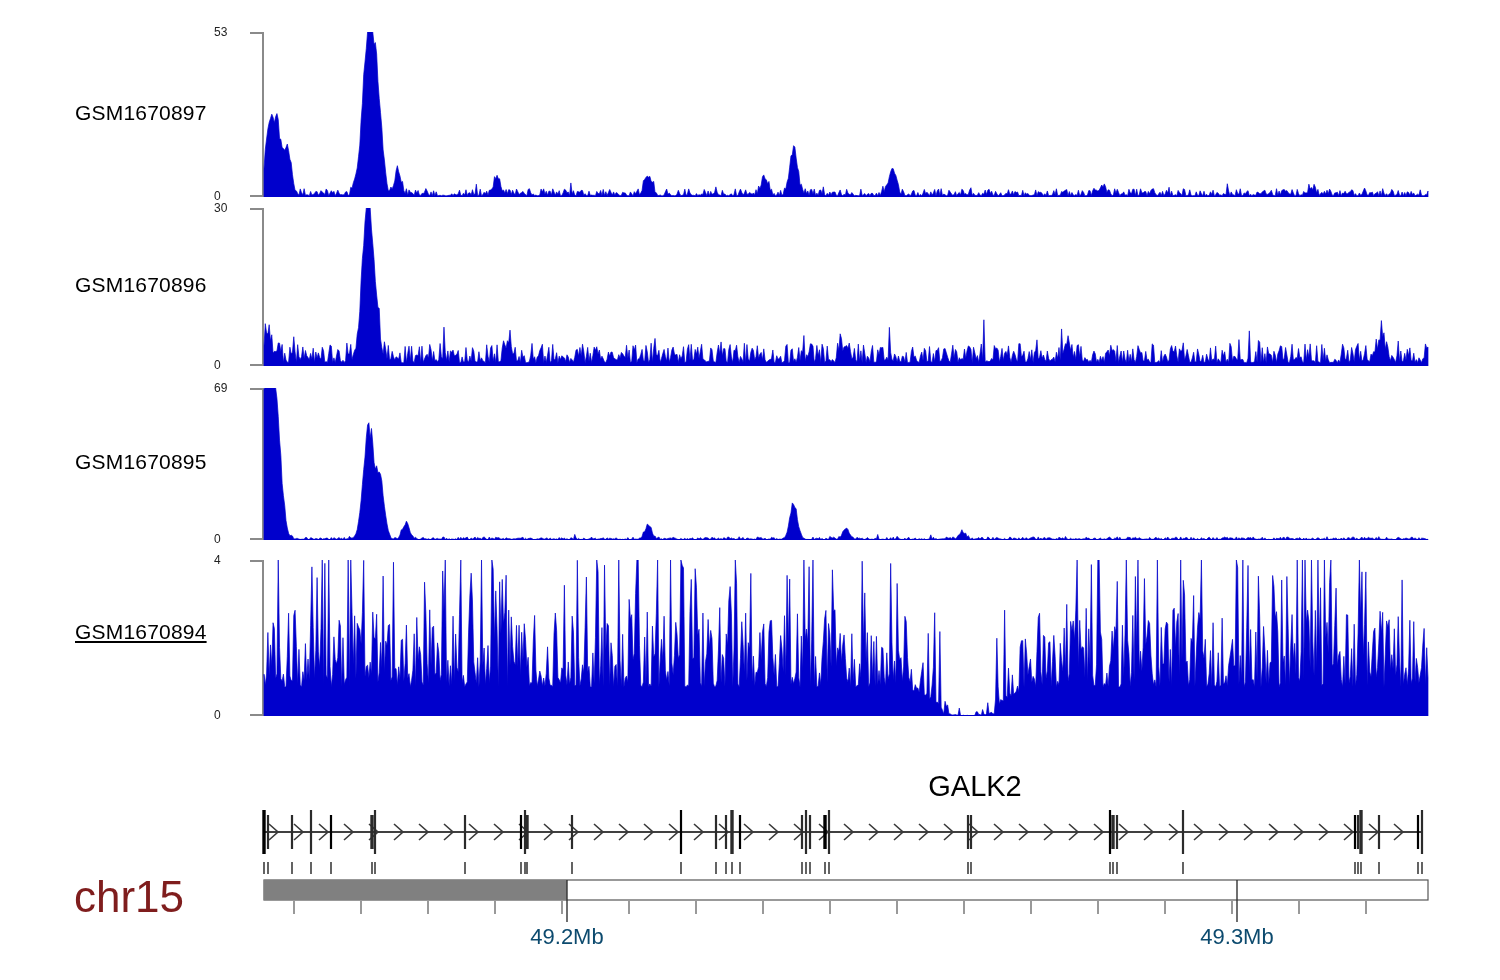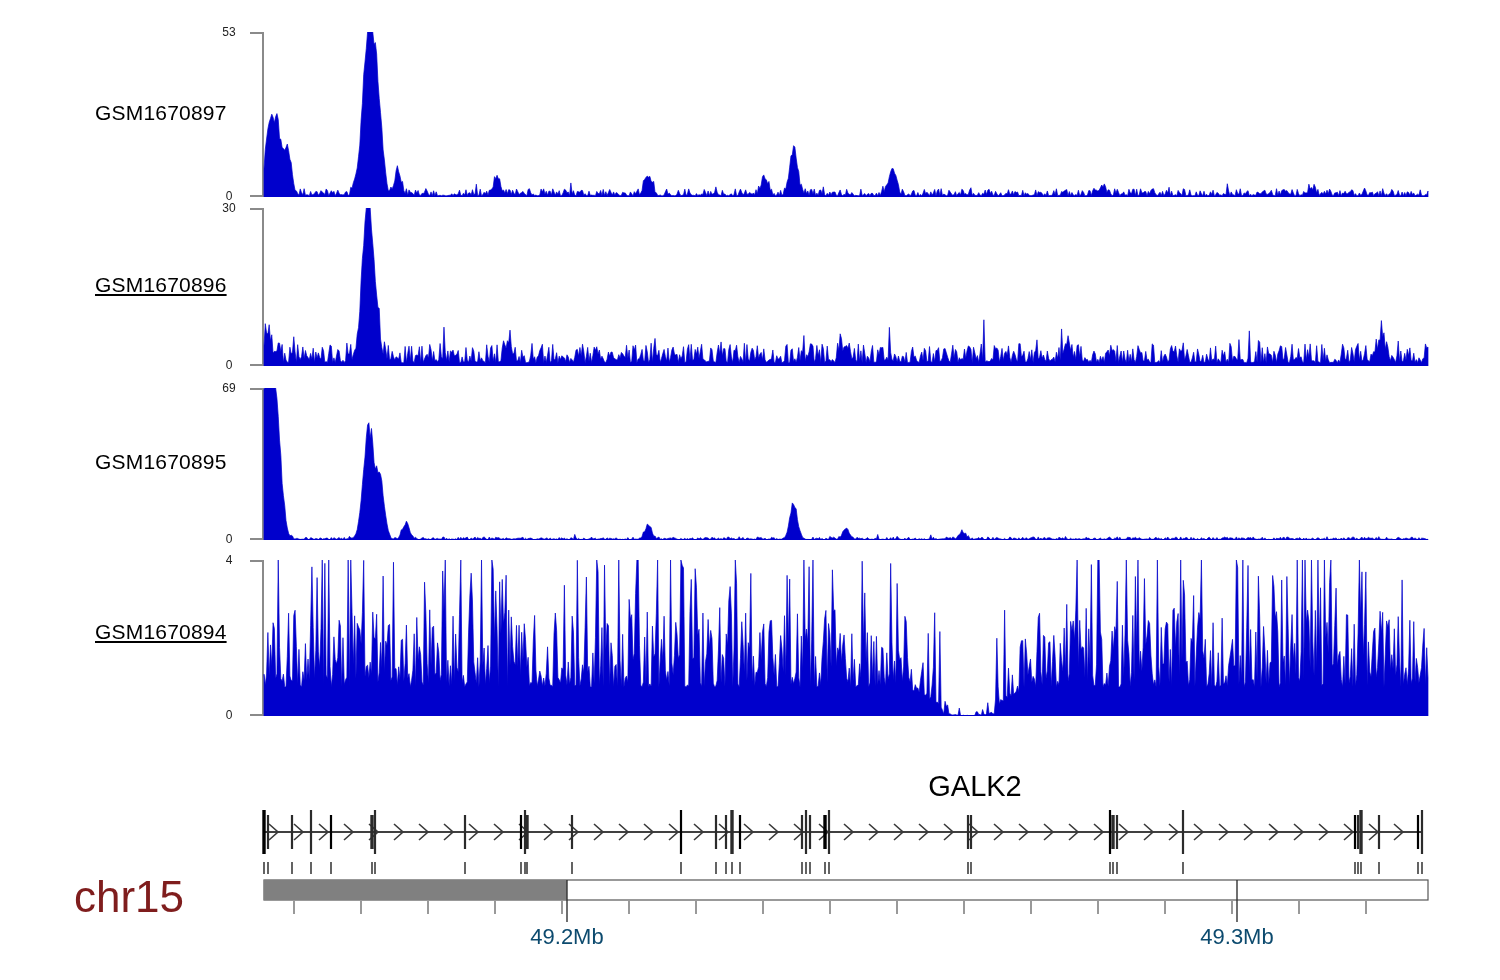--- a/index.html
+++ b/index.html
@@ -9,24 +9,23 @@
     color:#000;
   }
   .browser{position:absolute;left:0;top:0;width:1500px;height:980px;}
 
   
   .track{position:absolute;left:0;width:1500px;}
   .track-label{
     position:absolute;left:75px;
     font-size:21px;color:#000;white-space:nowrap;
     letter-spacing:.2px;
-    margin-left:20px;
   }
   .axis-max,.axis-min{
-    position:absolute;font-size:12px;color:#222;text-align:center;
+    position:absolute;font-size:12px;color:#222;text-align:left;
     width:30px;
   }
   .spine{
     position:absolute;background:#8a8a8a;width:2px;
   }
   .tick{
     position:absolute;background:#8a8a8a;height:2px;width:12px;
   }
 
   
@@ -58,21 +57,21 @@
         <div class="axis-min" style="left: 214px; top: 157px;">0</div>
         <div class="spine" style="left: 262px; top: 0px; height: 165px;"></div>
         <div class="tick" style="left: 250px; top: 0px;"></div>
         <div class="tick" style="left: 250px; top: 163px;"></div>
         <svg width="1500" height="165" style="position: absolute; left: 0px; top: 0px;">
           <path d="M 264 165 L 264.00 136.64 L 265.29 117.46 L 266.59 106.99 L 267.88 96.91 L 269.18 90.41 L 270.47 86.47 L 271.77 82.18 L 273.06 85.22 L 274.36 90.74 L 275.65 84.65 L 276.95 81.62 L 278.24 87.57 L 279.54 106.40 L 280.83 107.33 L 282.13 115.44 L 283.42 116.60 L 284.72 118.29 L 286.01 115.59 L 287.31 112.04 L 288.60 118.63 L 289.90 127.34 L 291.19 130.57 L 292.48 142.75 L 293.78 151.64 L 295.07 158.30 L 296.37 158.90 L 297.66 161.38 L 298.96 163.32 L 300.25 156.91 L 301.55 160.82 L 302.84 162.75 L 304.14 156.70 L 305.43 163.25 L 306.73 162.75 L 308.02 162.93 L 309.32 163.69 L 310.61 159.46 L 311.91 163.03 L 313.20 162.41 L 314.50 161.39 L 315.79 159.51 L 317.09 159.70 L 318.38 163.27 L 319.68 161.46 L 320.97 158.64 L 322.26 160.08 L 323.56 161.05 L 324.85 162.46 L 326.15 156.97 L 327.44 158.63 L 328.74 163.73 L 330.03 161.10 L 331.33 158.75 L 332.62 160.97 L 333.92 159.36 L 335.21 163.75 L 336.51 161.35 L 337.80 158.14 L 339.10 161.24 L 340.39 162.66 L 341.69 162.59 L 342.98 162.94 L 344.28 162.49 L 345.57 159.97 L 346.87 159.61 L 348.16 163.37 L 349.45 162.98 L 350.75 155.24 L 352.04 156.31 L 353.34 150.73 L 354.63 146.96 L 355.93 141.91 L 357.22 135.88 L 358.52 124.78 L 359.81 113.03 L 361.11 88.02 L 362.40 71.35 L 363.70 42.75 L 364.99 30.00 L 366.29 16.51 L 367.58 0.00 L 368.88 0.00 L 370.17 0.00 L 371.47 0.00 L 372.76 0.00 L 374.06 12.46 L 375.35 10.59 L 376.65 22.00 L 377.94 49.36 L 379.23 66.48 L 380.53 80.63 L 381.82 95.55 L 383.12 117.87 L 384.41 128.09 L 385.71 140.89 L 387.00 151.71 L 388.30 158.73 L 389.59 158.59 L 390.89 155.04 L 392.18 157.03 L 393.48 153.47 L 394.77 148.99 L 396.07 138.94 L 397.36 133.69 L 398.66 139.73 L 399.95 143.95 L 401.25 150.19 L 402.54 149.41 L 403.84 158.68 L 405.13 161.39 L 406.42 156.73 L 407.72 163.37 L 409.01 157.89 L 410.31 160.30 L 411.60 160.60 L 412.90 161.57 L 414.19 163.36 L 415.49 158.12 L 416.78 161.22 L 418.08 158.51 L 419.37 162.98 L 420.67 163.41 L 421.96 161.44 L 423.26 161.39 L 424.55 160.13 L 425.85 156.59 L 427.14 159.04 L 428.44 162.17 L 429.73 163.58 L 431.03 159.88 L 432.32 163.66 L 433.62 158.77 L 434.91 163.76 L 436.20 159.81 L 437.50 163.76 L 438.79 163.47 L 440.09 163.29 L 441.38 163.73 L 442.68 163.22 L 443.97 163.21 L 445.27 163.69 L 446.56 163.76 L 447.86 163.58 L 449.15 163.24 L 450.45 163.33 L 451.74 161.79 L 453.04 163.54 L 454.33 161.82 L 455.63 162.59 L 456.92 162.90 L 458.22 161.66 L 459.51 158.21 L 460.81 163.21 L 462.10 163.75 L 463.39 161.29 L 464.69 163.10 L 465.98 157.76 L 467.28 163.44 L 468.57 161.01 L 469.87 160.77 L 471.16 163.02 L 472.46 157.69 L 473.75 162.38 L 475.05 162.07 L 476.34 152.17 L 477.64 163.49 L 478.93 163.18 L 480.23 157.15 L 481.52 163.71 L 482.82 162.66 L 484.11 160.25 L 485.41 161.81 L 486.70 159.17 L 488.00 163.15 L 489.29 158.29 L 490.59 157.98 L 491.88 157.09 L 493.17 155.04 L 494.47 144.63 L 495.76 146.70 L 497.06 143.29 L 498.35 146.84 L 499.65 146.83 L 500.94 154.61 L 502.24 158.66 L 503.53 158.04 L 504.83 160.93 L 506.12 157.53 L 507.42 161.69 L 508.71 157.63 L 510.01 158.10 L 511.30 162.38 L 512.60 158.24 L 513.89 161.16 L 515.19 162.58 L 516.48 157.05 L 517.78 159.73 L 519.07 162.59 L 520.36 161.35 L 521.66 160.60 L 522.95 159.38 L 524.25 161.42 L 525.54 162.54 L 526.84 163.74 L 528.13 157.49 L 529.43 156.69 L 530.72 160.84 L 532.02 162.94 L 533.31 161.93 L 534.61 163.53 L 535.90 163.09 L 537.20 163.69 L 538.49 163.55 L 539.79 162.97 L 541.08 156.99 L 542.38 160.00 L 543.67 156.87 L 544.97 162.21 L 546.26 159.27 L 547.56 163.16 L 548.85 159.20 L 550.14 159.17 L 551.44 162.95 L 552.73 156.84 L 554.03 160.00 L 555.32 163.24 L 556.62 159.90 L 557.91 162.19 L 559.21 158.66 L 560.50 163.76 L 561.80 163.43 L 563.09 160.89 L 564.39 157.23 L 565.68 158.12 L 566.98 160.70 L 568.27 160.01 L 569.57 163.70 L 570.86 150.93 L 572.16 162.02 L 573.45 158.70 L 574.75 163.12 L 576.04 163.76 L 577.33 159.44 L 578.63 159.84 L 579.92 160.26 L 581.22 158.35 L 582.51 158.55 L 583.81 163.18 L 585.10 161.69 L 586.40 163.44 L 587.69 163.58 L 588.99 159.19 L 590.28 163.37 L 591.58 163.05 L 592.87 163.33 L 594.17 163.21 L 595.46 163.76 L 596.76 159.45 L 598.05 161.49 L 599.35 161.79 L 600.64 158.46 L 601.94 163.38 L 603.23 157.40 L 604.53 163.44 L 605.82 159.68 L 607.11 163.38 L 608.41 160.52 L 609.70 157.51 L 611.00 160.38 L 612.29 162.97 L 613.59 159.92 L 614.88 163.15 L 616.18 160.61 L 617.47 161.35 L 618.77 162.63 L 620.06 163.70 L 621.36 163.37 L 622.65 160.31 L 623.95 160.88 L 625.24 160.90 L 626.54 163.11 L 627.83 163.75 L 629.13 163.67 L 630.42 159.94 L 631.72 161.98 L 633.01 163.74 L 634.30 159.63 L 635.60 161.72 L 636.89 159.36 L 638.19 156.90 L 639.48 162.67 L 640.78 161.09 L 642.07 158.44 L 643.37 148.73 L 644.66 147.43 L 645.96 145.40 L 647.25 144.09 L 648.55 145.19 L 649.84 144.36 L 651.14 149.36 L 652.43 150.18 L 653.73 149.42 L 655.02 160.32 L 656.32 160.84 L 657.61 163.27 L 658.91 163.52 L 660.20 162.93 L 661.49 163.73 L 662.79 163.75 L 664.08 162.96 L 665.38 159.83 L 666.67 157.01 L 667.97 162.29 L 669.26 161.08 L 670.56 162.65 L 671.85 163.69 L 673.15 163.43 L 674.44 163.67 L 675.74 163.59 L 677.03 162.13 L 678.33 158.31 L 679.62 161.50 L 680.92 163.76 L 682.21 163.20 L 683.51 162.79 L 684.80 157.14 L 686.10 163.37 L 687.39 162.18 L 688.69 156.90 L 689.98 160.97 L 691.27 162.82 L 692.57 163.35 L 693.86 163.25 L 695.16 163.75 L 696.45 161.62 L 697.75 163.54 L 699.04 162.63 L 700.34 163.26 L 701.63 161.94 L 702.93 162.40 L 704.22 157.46 L 705.52 160.38 L 706.81 163.63 L 708.11 158.99 L 709.40 163.73 L 710.70 159.41 L 711.99 162.33 L 713.29 161.68 L 714.58 160.53 L 715.88 154.88 L 717.17 160.36 L 718.46 162.68 L 719.76 163.03 L 721.05 163.75 L 722.35 158.33 L 723.64 162.23 L 724.94 161.96 L 726.23 163.76 L 727.53 163.30 L 728.82 163.76 L 730.12 162.59 L 731.41 161.86 L 732.71 163.76 L 734.00 162.44 L 735.30 156.88 L 736.59 163.48 L 737.89 163.58 L 739.18 160.01 L 740.48 157.12 L 741.77 160.47 L 743.07 162.83 L 744.36 161.27 L 745.66 157.82 L 746.95 162.16 L 748.24 162.21 L 749.54 160.42 L 750.83 161.38 L 752.13 162.25 L 753.42 160.98 L 754.72 162.63 L 756.01 157.68 L 757.31 161.73 L 758.60 154.01 L 759.90 156.56 L 761.19 152.99 L 762.49 144.71 L 763.78 142.91 L 765.08 146.89 L 766.37 147.84 L 767.67 151.81 L 768.96 149.45 L 770.26 158.32 L 771.55 157.19 L 772.85 162.84 L 774.14 161.40 L 775.43 163.63 L 776.73 163.06 L 778.02 160.15 L 779.32 163.49 L 780.61 158.38 L 781.91 163.32 L 783.20 162.34 L 784.50 156.08 L 785.79 157.01 L 787.09 150.04 L 788.38 146.20 L 789.68 135.12 L 790.97 123.77 L 792.27 123.05 L 793.56 113.68 L 794.86 115.04 L 796.15 126.09 L 797.45 135.54 L 798.74 139.39 L 800.04 153.21 L 801.33 152.15 L 802.63 157.34 L 803.92 161.24 L 805.21 156.70 L 806.51 161.55 L 807.80 158.96 L 809.10 163.37 L 810.39 157.74 L 811.69 157.40 L 812.98 162.07 L 814.28 157.11 L 815.57 163.49 L 816.87 161.13 L 818.16 163.30 L 819.46 158.36 L 820.75 157.99 L 822.05 161.82 L 823.34 154.85 L 824.64 162.65 L 825.93 163.75 L 827.23 161.32 L 828.52 163.25 L 829.82 160.06 L 831.11 162.63 L 832.40 160.22 L 833.70 160.07 L 834.99 160.01 L 836.29 163.26 L 837.58 163.75 L 838.88 160.56 L 840.17 157.96 L 841.47 162.58 L 842.76 163.71 L 844.06 162.20 L 845.35 163.33 L 846.65 157.30 L 847.94 161.21 L 849.24 162.33 L 850.53 162.66 L 851.83 160.55 L 853.12 162.17 L 854.42 163.74 L 855.71 163.33 L 857.01 163.62 L 858.30 163.64 L 859.60 163.60 L 860.89 157.11 L 862.18 163.42 L 863.48 162.76 L 864.77 161.56 L 866.07 163.74 L 867.36 162.30 L 868.66 161.44 L 869.95 163.63 L 871.25 161.36 L 872.54 161.36 L 873.84 163.62 L 875.13 163.55 L 876.43 161.13 L 877.72 163.76 L 879.02 160.50 L 880.31 163.53 L 881.61 159.52 L 882.90 154.17 L 884.20 159.75 L 885.49 154.43 L 886.79 152.79 L 888.08 150.99 L 889.37 144.70 L 890.67 139.77 L 891.96 136.48 L 893.26 136.77 L 894.55 141.25 L 895.85 143.44 L 897.14 148.24 L 898.44 152.69 L 899.73 160.11 L 901.03 162.15 L 902.32 157.17 L 903.62 159.80 L 904.91 163.45 L 906.21 163.73 L 907.50 162.66 L 908.80 161.88 L 910.09 163.73 L 911.39 162.22 L 912.68 158.94 L 913.98 158.42 L 915.27 163.31 L 916.57 163.63 L 917.86 160.54 L 919.15 163.71 L 920.45 162.41 L 921.74 163.75 L 923.04 161.23 L 924.33 157.41 L 925.63 161.74 L 926.92 160.14 L 928.22 161.79 L 929.51 163.76 L 930.81 159.83 L 932.10 163.21 L 933.40 160.90 L 934.69 157.44 L 935.99 163.63 L 937.28 158.99 L 938.58 157.02 L 939.87 163.55 L 941.17 156.65 L 942.46 163.62 L 943.76 162.06 L 945.05 162.76 L 946.34 163.75 L 947.64 163.37 L 948.93 158.26 L 950.23 160.07 L 951.52 162.05 L 952.82 163.22 L 954.11 162.50 L 955.41 159.65 L 956.70 163.76 L 958.00 161.68 L 959.29 160.42 L 960.59 163.03 L 961.88 157.14 L 963.18 158.38 L 964.47 162.35 L 965.77 161.46 L 967.06 162.92 L 968.36 162.21 L 969.65 158.03 L 970.95 155.72 L 972.24 163.43 L 973.54 161.33 L 974.83 163.22 L 976.12 163.54 L 977.42 163.18 L 978.71 160.64 L 980.01 163.10 L 981.30 163.76 L 982.60 161.37 L 983.89 162.22 L 985.19 158.05 L 986.48 162.43 L 987.78 158.29 L 989.07 157.27 L 990.37 161.47 L 991.66 159.27 L 992.96 163.21 L 994.25 163.14 L 995.55 159.35 L 996.84 161.84 L 998.14 163.76 L 999.43 162.60 L 1000.73 160.70 L 1002.02 163.76 L 1003.31 163.62 L 1004.61 162.88 L 1005.90 161.35 L 1007.20 162.02 L 1008.49 157.70 L 1009.79 162.26 L 1011.08 162.07 L 1012.38 158.96 L 1013.67 162.86 L 1014.97 159.49 L 1016.26 160.60 L 1017.56 159.99 L 1018.85 163.63 L 1020.15 163.36 L 1021.44 163.48 L 1022.74 158.35 L 1024.03 163.75 L 1025.33 160.75 L 1026.62 162.18 L 1027.92 161.44 L 1029.21 163.34 L 1030.51 163.62 L 1031.80 163.58 L 1033.09 163.04 L 1034.39 162.81 L 1035.68 157.93 L 1036.98 163.72 L 1038.27 159.63 L 1039.57 160.42 L 1040.86 160.32 L 1042.16 161.45 L 1043.45 163.66 L 1044.75 161.75 L 1046.04 163.46 L 1047.34 158.97 L 1048.63 163.74 L 1049.93 163.45 L 1051.22 163.46 L 1052.52 162.54 L 1053.81 158.64 L 1055.11 162.64 L 1056.40 156.79 L 1057.70 163.74 L 1058.99 163.19 L 1060.28 163.29 L 1061.58 159.55 L 1062.87 160.36 L 1064.17 159.02 L 1065.46 158.26 L 1066.76 157.56 L 1068.05 163.69 L 1069.35 159.55 L 1070.64 163.74 L 1071.94 160.52 L 1073.23 163.08 L 1074.53 163.38 L 1075.82 162.56 L 1077.12 163.41 L 1078.41 158.28 L 1079.71 163.68 L 1081.00 162.37 L 1082.30 158.63 L 1083.59 160.39 L 1084.89 163.75 L 1086.18 163.69 L 1087.47 162.99 L 1088.77 158.62 L 1090.06 158.73 L 1091.36 163.38 L 1092.65 158.77 L 1093.95 156.27 L 1095.24 158.07 L 1096.54 158.21 L 1097.83 159.12 L 1099.13 158.30 L 1100.42 155.79 L 1101.72 153.00 L 1103.01 154.97 L 1104.31 151.91 L 1105.60 154.68 L 1106.90 160.61 L 1108.19 157.81 L 1109.49 158.19 L 1110.78 161.82 L 1112.08 163.65 L 1113.37 162.95 L 1114.67 156.79 L 1115.96 161.32 L 1117.25 157.31 L 1118.55 160.40 L 1119.84 163.76 L 1121.14 161.97 L 1122.43 161.79 L 1123.73 159.86 L 1125.02 163.16 L 1126.32 162.73 L 1127.61 163.74 L 1128.91 157.30 L 1130.20 160.66 L 1131.50 161.62 L 1132.79 157.29 L 1134.09 157.17 L 1135.38 163.61 L 1136.68 157.19 L 1137.97 163.74 L 1139.27 162.43 L 1140.56 156.80 L 1141.86 160.83 L 1143.15 160.95 L 1144.44 159.60 L 1145.74 159.62 L 1147.03 163.76 L 1148.33 159.41 L 1149.62 161.87 L 1150.92 158.40 L 1152.21 157.08 L 1153.51 156.68 L 1154.80 160.63 L 1156.10 162.81 L 1157.39 163.39 L 1158.69 162.08 L 1159.98 160.24 L 1161.28 163.57 L 1162.57 159.36 L 1163.87 163.59 L 1165.16 161.97 L 1166.46 158.31 L 1167.75 161.10 L 1169.05 155.22 L 1170.34 163.45 L 1171.64 159.23 L 1172.93 163.69 L 1174.22 163.33 L 1175.52 162.65 L 1176.81 163.74 L 1178.11 158.40 L 1179.40 160.40 L 1180.70 161.70 L 1181.99 163.56 L 1183.29 156.75 L 1184.58 157.52 L 1185.88 163.70 L 1187.17 163.53 L 1188.47 162.73 L 1189.76 157.82 L 1191.06 163.28 L 1192.35 163.71 L 1193.65 163.62 L 1194.94 163.63 L 1196.24 159.82 L 1197.53 163.32 L 1198.83 163.51 L 1200.12 158.84 L 1201.41 161.86 L 1202.71 163.72 L 1204.00 159.25 L 1205.30 163.72 L 1206.59 162.32 L 1207.89 163.75 L 1209.18 163.27 L 1210.48 159.80 L 1211.77 162.48 L 1213.07 158.18 L 1214.36 163.68 L 1215.66 162.90 L 1216.95 160.42 L 1218.25 161.31 L 1219.54 163.23 L 1220.84 162.90 L 1222.13 163.75 L 1223.43 161.52 L 1224.72 162.37 L 1226.02 162.78 L 1227.31 151.76 L 1228.61 159.06 L 1229.90 163.75 L 1231.19 159.91 L 1232.49 162.42 L 1233.78 162.89 L 1235.08 163.73 L 1236.37 157.70 L 1237.67 161.48 L 1238.96 162.36 L 1240.26 156.77 L 1241.55 163.58 L 1242.85 163.59 L 1244.14 160.88 L 1245.44 162.00 L 1246.73 159.65 L 1248.03 158.66 L 1249.32 163.75 L 1250.62 162.24 L 1251.91 163.70 L 1253.21 162.51 L 1254.50 163.02 L 1255.80 163.29 L 1257.09 160.02 L 1258.38 160.61 L 1259.68 161.64 L 1260.97 161.79 L 1262.27 159.89 L 1263.56 159.04 L 1264.86 158.18 L 1266.15 161.90 L 1267.45 162.38 L 1268.74 161.61 L 1270.04 160.47 L 1271.33 158.29 L 1272.63 162.43 L 1273.92 163.62 L 1275.22 163.70 L 1276.51 156.71 L 1277.81 163.28 L 1279.10 159.07 L 1280.40 162.86 L 1281.69 158.63 L 1282.99 157.86 L 1284.28 157.55 L 1285.58 159.32 L 1286.87 158.61 L 1288.16 160.64 L 1289.46 161.87 L 1290.75 162.27 L 1292.05 157.59 L 1293.34 161.00 L 1294.64 163.72 L 1295.93 163.76 L 1297.23 157.38 L 1298.52 161.72 L 1299.82 163.75 L 1301.11 162.70 L 1302.41 163.17 L 1303.70 159.48 L 1305.00 160.95 L 1306.29 160.89 L 1307.59 160.44 L 1308.88 152.18 L 1310.18 157.04 L 1311.47 155.50 L 1312.77 157.80 L 1314.06 152.29 L 1315.35 155.13 L 1316.65 160.81 L 1317.94 157.39 L 1319.24 163.38 L 1320.53 161.70 L 1321.83 160.35 L 1323.12 162.20 L 1324.42 159.30 L 1325.71 162.13 L 1327.01 158.21 L 1328.30 161.73 L 1329.60 157.10 L 1330.89 159.42 L 1332.19 163.16 L 1333.48 163.50 L 1334.78 160.89 L 1336.07 160.87 L 1337.37 160.15 L 1338.66 163.72 L 1339.96 158.64 L 1341.25 163.73 L 1342.55 161.02 L 1343.84 161.54 L 1345.13 159.23 L 1346.43 161.87 L 1347.72 161.76 L 1349.02 160.14 L 1350.31 159.89 L 1351.61 157.77 L 1352.90 158.50 L 1354.20 163.43 L 1355.49 161.65 L 1356.79 163.76 L 1358.08 163.71 L 1359.38 160.97 L 1360.67 163.28 L 1361.97 162.37 L 1363.26 159.02 L 1364.56 156.06 L 1365.85 158.93 L 1367.15 163.03 L 1368.44 163.36 L 1369.74 160.59 L 1371.03 160.92 L 1372.32 160.11 L 1373.62 163.63 L 1374.91 161.84 L 1376.21 161.32 L 1377.50 159.72 L 1378.80 163.64 L 1380.09 158.94 L 1381.39 163.72 L 1382.68 156.63 L 1383.98 161.23 L 1385.27 163.38 L 1386.57 161.74 L 1387.86 163.70 L 1389.16 162.02 L 1390.45 161.23 L 1391.75 157.43 L 1393.04 159.10 L 1394.34 163.40 L 1395.63 163.13 L 1396.93 162.55 L 1398.22 158.53 L 1399.52 163.15 L 1400.81 163.76 L 1402.10 160.04 L 1403.40 163.76 L 1404.69 160.49 L 1405.99 163.76 L 1407.28 159.83 L 1408.58 160.50 L 1409.87 163.17 L 1411.17 159.38 L 1412.46 162.38 L 1413.76 161.11 L 1415.05 163.76 L 1416.35 163.05 L 1417.64 162.15 L 1418.94 163.26 L 1420.23 157.81 L 1421.53 163.19 L 1422.82 163.76 L 1424.12 163.69 L 1425.41 162.61 L 1426.71 162.67 L 1428.00 159.07 L 1428 165 Z" fill="#0000CC" stroke="#0000CC" stroke-width="0.7"></path>
           <line x1="264" x2="1428" y1="164.5" y2="164.5" stroke="#0000CC" stroke-width="1.2"></line>
         </svg>
       </div>
       <div class="track" style="top: 208px; height: 158px;">
-        <div class="track-label" style="top: 65px; text-decoration: underline;">GSM1670896</div>
+        <div class="track-label" style="top: 65px;">GSM1670896</div>
         <div class="axis-max" style="left: 214px; top: -7px;">30</div>
         <div class="axis-min" style="left: 214px; top: 150px;">0</div>
         <div class="spine" style="left: 262px; top: 0px; height: 158px;"></div>
         <div class="tick" style="left: 250px; top: 0px;"></div>
         <div class="tick" style="left: 250px; top: 156px;"></div>
         <svg width="1500" height="158" style="position: absolute; left: 0px; top: 0px;">
           <path d="M 264 158 L 264.00 137.85 L 265.29 115.66 L 266.59 125.11 L 267.88 125.82 L 269.18 116.71 L 270.47 132.69 L 271.77 126.77 L 273.06 145.37 L 274.36 143.37 L 275.65 143.49 L 276.95 143.07 L 278.24 134.94 L 279.54 135.15 L 280.83 143.40 L 282.13 136.46 L 283.42 154.60 L 284.72 145.17 L 286.01 152.09 L 287.31 154.24 L 288.60 154.21 L 289.90 139.20 L 291.19 145.95 L 292.48 144.14 L 293.78 128.75 L 295.07 143.89 L 296.37 154.35 L 297.66 136.66 L 298.96 148.82 L 300.25 151.42 L 301.55 148.54 L 302.84 138.96 L 304.14 150.43 L 305.43 142.47 L 306.73 147.65 L 308.02 149.45 L 309.32 151.38 L 310.61 145.40 L 311.91 151.32 L 313.20 140.20 L 314.50 154.55 L 315.79 144.01 L 317.09 150.00 L 318.38 144.88 L 319.68 149.46 L 320.97 151.34 L 322.26 139.25 L 323.56 142.73 L 324.85 154.35 L 326.15 153.60 L 327.44 154.62 L 328.74 145.48 L 330.03 136.95 L 331.33 138.14 L 332.62 154.40 L 333.92 149.85 L 335.21 154.56 L 336.51 148.01 L 337.80 141.54 L 339.10 143.00 L 340.39 152.61 L 341.69 154.23 L 342.98 152.25 L 344.28 154.43 L 345.57 152.68 L 346.87 135.07 L 348.16 146.09 L 349.45 145.75 L 350.75 136.39 L 352.04 151.40 L 353.34 146.41 L 354.63 142.31 L 355.93 140.34 L 357.22 126.11 L 358.52 119.63 L 359.81 103.23 L 361.11 72.20 L 362.40 50.34 L 363.70 37.27 L 364.99 14.05 L 366.29 0.00 L 367.58 0.00 L 368.88 0.00 L 370.17 0.00 L 371.47 21.07 L 372.76 35.57 L 374.06 51.59 L 375.35 73.37 L 376.65 87.11 L 377.94 99.50 L 379.23 100.36 L 380.53 131.04 L 381.82 139.61 L 383.12 146.10 L 384.41 133.78 L 385.71 141.25 L 387.00 150.73 L 388.30 137.43 L 389.59 151.98 L 390.89 150.41 L 392.18 143.37 L 393.48 148.80 L 394.77 152.11 L 396.07 148.79 L 397.36 149.78 L 398.66 150.94 L 399.95 144.89 L 401.25 154.62 L 402.54 154.63 L 403.84 154.64 L 405.13 138.45 L 406.42 154.62 L 407.72 145.47 L 409.01 138.15 L 410.31 152.72 L 411.60 138.25 L 412.90 153.19 L 414.19 154.41 L 415.49 147.55 L 416.78 146.99 L 418.08 147.74 L 419.37 138.74 L 420.67 154.29 L 421.96 138.16 L 423.26 154.42 L 424.55 150.87 L 425.85 147.63 L 427.14 146.29 L 428.44 150.20 L 429.73 136.44 L 431.03 141.65 L 432.32 152.76 L 433.62 143.54 L 434.91 152.81 L 436.20 151.57 L 437.50 153.89 L 438.79 151.58 L 440.09 135.51 L 441.38 148.76 L 442.68 150.72 L 443.97 119.12 L 445.27 144.53 L 446.56 152.39 L 447.86 142.94 L 449.15 154.11 L 450.45 142.94 L 451.74 144.22 L 453.04 142.07 L 454.33 147.85 L 455.63 147.31 L 456.92 146.23 L 458.22 142.48 L 459.51 154.59 L 460.81 154.41 L 462.10 148.94 L 463.39 153.88 L 464.69 153.81 L 465.98 139.50 L 467.28 152.13 L 468.57 154.36 L 469.87 148.03 L 471.16 153.12 L 472.46 139.65 L 473.75 143.02 L 475.05 153.26 L 476.34 154.01 L 477.64 153.50 L 478.93 143.73 L 480.23 152.74 L 481.52 149.85 L 482.82 152.66 L 484.11 153.56 L 485.41 154.64 L 486.70 136.79 L 488.00 148.21 L 489.29 154.35 L 490.59 140.06 L 491.88 137.55 L 493.17 153.16 L 494.47 145.81 L 495.76 154.50 L 497.06 136.83 L 498.35 153.85 L 499.65 153.79 L 500.94 152.41 L 502.24 139.99 L 503.53 132.78 L 504.83 136.80 L 506.12 140.17 L 507.42 132.71 L 508.71 134.87 L 510.01 122.12 L 511.30 138.53 L 512.60 145.87 L 513.89 145.46 L 515.19 139.28 L 516.48 152.76 L 517.78 152.80 L 519.07 148.50 L 520.36 154.59 L 521.66 142.26 L 522.95 149.41 L 524.25 147.67 L 525.54 154.53 L 526.84 154.64 L 528.13 154.39 L 529.43 153.23 L 530.72 147.16 L 532.02 135.42 L 533.31 151.19 L 534.61 148.72 L 535.90 154.64 L 537.20 149.11 L 538.49 147.84 L 539.79 142.60 L 541.08 139.79 L 542.38 136.25 L 543.67 154.63 L 544.97 148.06 L 546.26 154.49 L 547.56 147.03 L 548.85 139.30 L 550.14 154.53 L 551.44 152.87 L 552.73 136.40 L 554.03 152.09 L 555.32 150.92 L 556.62 144.69 L 557.91 154.64 L 559.21 148.10 L 560.50 151.61 L 561.80 147.79 L 563.09 148.94 L 564.39 149.88 L 565.68 153.45 L 566.98 146.80 L 568.27 149.00 L 569.57 154.55 L 570.86 150.42 L 572.16 151.91 L 573.45 154.15 L 574.75 149.34 L 576.04 142.10 L 577.33 141.40 L 578.63 148.21 L 579.92 139.49 L 581.22 148.05 L 582.51 136.15 L 583.81 143.47 L 585.10 154.64 L 586.40 148.15 L 587.69 139.39 L 588.99 153.22 L 590.28 145.23 L 591.58 154.64 L 592.87 147.53 L 594.17 139.12 L 595.46 142.36 L 596.76 138.78 L 598.05 146.13 L 599.35 142.03 L 600.64 151.36 L 601.94 148.14 L 603.23 150.74 L 604.53 154.09 L 605.82 154.48 L 607.11 151.22 L 608.41 144.04 L 609.70 148.35 L 611.00 144.01 L 612.29 144.25 L 613.59 149.77 L 614.88 150.69 L 616.18 151.70 L 617.47 151.73 L 618.77 146.65 L 620.06 149.99 L 621.36 144.38 L 622.65 145.74 L 623.95 148.09 L 625.24 149.44 L 626.54 137.24 L 627.83 150.15 L 629.13 142.01 L 630.42 154.57 L 631.72 153.31 L 633.01 137.76 L 634.30 142.06 L 635.60 137.09 L 636.89 154.63 L 638.19 150.96 L 639.48 150.47 L 640.78 146.38 L 642.07 141.41 L 643.37 152.36 L 644.66 153.16 L 645.96 137.44 L 647.25 143.83 L 648.55 154.62 L 649.84 151.83 L 651.14 135.20 L 652.43 154.00 L 653.73 140.37 L 655.02 130.42 L 656.32 146.69 L 657.61 147.53 L 658.91 142.34 L 660.20 154.54 L 661.49 150.51 L 662.79 145.62 L 664.08 141.41 L 665.38 148.56 L 666.67 153.01 L 667.97 140.07 L 669.26 154.14 L 670.56 149.47 L 671.85 141.94 L 673.15 139.08 L 674.44 146.05 L 675.74 147.02 L 677.03 146.34 L 678.33 154.64 L 679.62 146.73 L 680.92 150.99 L 682.21 147.91 L 683.51 138.70 L 684.80 154.55 L 686.10 153.85 L 687.39 141.33 L 688.69 136.66 L 689.98 152.20 L 691.27 136.30 L 692.57 152.29 L 693.86 151.53 L 695.16 141.43 L 696.45 146.30 L 697.75 139.13 L 699.04 150.55 L 700.34 143.13 L 701.63 136.25 L 702.93 151.13 L 704.22 151.73 L 705.52 153.14 L 706.81 153.91 L 708.11 153.26 L 709.40 153.16 L 710.70 139.94 L 711.99 141.71 L 713.29 153.07 L 714.58 153.93 L 715.88 154.42 L 717.17 144.59 L 718.46 137.04 L 719.76 145.74 L 721.05 133.93 L 722.35 148.05 L 723.64 140.64 L 724.94 140.74 L 726.23 153.34 L 727.53 154.61 L 728.82 141.43 L 730.12 136.57 L 731.41 148.95 L 732.71 154.58 L 734.00 142.17 L 735.30 142.70 L 736.59 137.17 L 737.89 148.80 L 739.18 154.52 L 740.48 148.38 L 741.77 150.79 L 743.07 153.98 L 744.36 135.24 L 745.66 154.64 L 746.95 136.55 L 748.24 151.12 L 749.54 153.23 L 750.83 144.33 L 752.13 140.15 L 753.42 142.42 L 754.72 151.94 L 756.01 148.63 L 757.31 137.73 L 758.60 150.49 L 759.90 146.23 L 761.19 144.41 L 762.49 151.92 L 763.78 140.86 L 765.08 151.89 L 766.37 154.32 L 767.67 153.33 L 768.96 151.92 L 770.26 151.57 L 771.55 150.22 L 772.85 141.99 L 774.14 154.38 L 775.43 154.19 L 776.73 147.73 L 778.02 151.25 L 779.32 150.59 L 780.61 148.22 L 781.91 154.63 L 783.20 154.33 L 784.50 152.53 L 785.79 138.27 L 787.09 136.45 L 788.38 154.64 L 789.68 154.50 L 790.97 142.26 L 792.27 140.75 L 793.56 153.56 L 794.86 150.74 L 796.15 154.28 L 797.45 149.20 L 798.74 139.53 L 800.04 152.50 L 801.33 142.76 L 802.63 143.98 L 803.92 127.53 L 805.21 153.29 L 806.51 146.71 L 807.80 148.44 L 809.10 143.82 L 810.39 135.82 L 811.69 136.04 L 812.98 138.18 L 814.28 154.46 L 815.57 150.55 L 816.87 137.44 L 818.16 147.82 L 819.46 141.77 L 820.75 154.46 L 822.05 136.20 L 823.34 140.49 L 824.64 154.40 L 825.93 152.77 L 827.23 138.07 L 828.52 151.84 L 829.82 151.69 L 831.11 153.72 L 832.40 151.55 L 833.70 153.10 L 834.99 154.38 L 836.29 149.58 L 837.58 135.22 L 838.88 142.44 L 840.17 125.81 L 841.47 130.62 L 842.76 142.93 L 844.06 138.93 L 845.35 138.43 L 846.65 137.58 L 847.94 140.39 L 849.24 135.06 L 850.53 143.47 L 851.83 150.65 L 853.12 149.31 L 854.42 140.42 L 855.71 151.75 L 857.01 154.08 L 858.30 136.09 L 859.60 153.18 L 860.89 142.83 L 862.18 154.42 L 863.48 137.05 L 864.77 145.33 L 866.07 154.61 L 867.36 148.16 L 868.66 149.89 L 869.95 154.08 L 871.25 143.43 L 872.54 137.46 L 873.84 154.27 L 875.13 154.21 L 876.43 154.00 L 877.72 141.83 L 879.02 146.72 L 880.31 139.54 L 881.61 139.65 L 882.90 139.43 L 884.20 152.14 L 885.49 151.77 L 886.79 149.16 L 888.08 151.98 L 889.37 119.34 L 890.67 144.52 L 891.96 151.49 L 893.26 152.67 L 894.55 145.96 L 895.85 148.65 L 897.14 153.84 L 898.44 148.02 L 899.73 153.14 L 901.03 153.97 L 902.32 148.17 L 903.62 148.69 L 904.91 154.30 L 906.21 144.41 L 907.50 154.60 L 908.80 154.40 L 910.09 154.22 L 911.39 143.41 L 912.68 139.07 L 913.98 149.26 L 915.27 148.08 L 916.57 152.32 L 917.86 153.70 L 919.15 154.53 L 920.45 148.01 L 921.74 144.12 L 923.04 152.43 L 924.33 140.34 L 925.63 142.74 L 926.92 153.87 L 928.22 152.78 L 929.51 138.54 L 930.81 153.22 L 932.10 154.55 L 933.40 145.56 L 934.69 153.81 L 935.99 142.47 L 937.28 142.52 L 938.58 139.65 L 939.87 153.61 L 941.17 152.77 L 942.46 149.68 L 943.76 140.93 L 945.05 140.59 L 946.34 144.71 L 947.64 149.17 L 948.93 152.75 L 950.23 154.31 L 951.52 145.94 L 952.82 137.16 L 954.11 150.11 L 955.41 141.48 L 956.70 143.77 L 958.00 154.33 L 959.29 149.70 L 960.59 151.78 L 961.88 150.45 L 963.18 151.44 L 964.47 141.03 L 965.77 150.26 L 967.06 142.79 L 968.36 137.95 L 969.65 138.87 L 970.95 141.47 L 972.24 154.64 L 973.54 139.24 L 974.83 144.86 L 976.12 150.96 L 977.42 147.60 L 978.71 154.54 L 980.01 145.85 L 981.30 136.00 L 982.60 151.97 L 983.89 111.79 L 985.19 154.01 L 986.48 152.89 L 987.78 153.14 L 989.07 153.86 L 990.37 152.78 L 991.66 150.48 L 992.96 151.92 L 994.25 137.56 L 995.55 140.63 L 996.84 140.00 L 998.14 142.17 L 999.43 153.98 L 1000.73 148.47 L 1002.02 140.42 L 1003.31 152.56 L 1004.61 145.27 L 1005.90 143.40 L 1007.20 147.22 L 1008.49 137.92 L 1009.79 149.46 L 1011.08 154.20 L 1012.38 147.40 L 1013.67 143.24 L 1014.97 146.42 L 1016.26 151.28 L 1017.56 154.00 L 1018.85 135.71 L 1020.15 135.83 L 1021.44 148.75 L 1022.74 147.32 L 1024.03 143.21 L 1025.33 154.08 L 1026.62 154.09 L 1027.92 150.55 L 1029.21 143.57 L 1030.51 151.83 L 1031.80 141.83 L 1033.09 154.51 L 1034.39 144.57 L 1035.68 142.56 L 1036.98 131.85 L 1038.27 151.36 L 1039.57 149.19 L 1040.86 142.70 L 1042.16 150.39 L 1043.45 146.99 L 1044.75 151.41 L 1046.04 153.54 L 1047.34 143.04 L 1048.63 150.56 L 1049.93 153.14 L 1051.22 151.67 L 1052.52 151.15 L 1053.81 149.08 L 1055.11 154.07 L 1056.40 144.25 L 1057.70 150.46 L 1058.99 139.50 L 1060.28 152.25 L 1061.58 120.94 L 1062.87 145.61 L 1064.17 140.99 L 1065.46 135.72 L 1066.76 136.24 L 1068.05 127.70 L 1069.35 135.05 L 1070.64 142.42 L 1071.94 136.49 L 1073.23 149.57 L 1074.53 143.51 L 1075.82 151.59 L 1077.12 137.54 L 1078.41 136.68 L 1079.71 148.78 L 1081.00 138.38 L 1082.30 152.36 L 1083.59 153.27 L 1084.89 149.60 L 1086.18 151.86 L 1087.47 151.38 L 1088.77 154.35 L 1090.06 152.35 L 1091.36 154.13 L 1092.65 146.84 L 1093.95 143.06 L 1095.24 145.72 L 1096.54 154.22 L 1097.83 151.35 L 1099.13 154.42 L 1100.42 148.26 L 1101.72 152.86 L 1103.01 148.61 L 1104.31 154.59 L 1105.60 145.31 L 1106.90 143.78 L 1108.19 142.01 L 1109.49 147.89 L 1110.78 137.23 L 1112.08 142.44 L 1113.37 141.74 L 1114.67 142.95 L 1115.96 153.51 L 1117.25 137.52 L 1118.55 154.63 L 1119.84 148.13 L 1121.14 143.00 L 1122.43 154.37 L 1123.73 142.99 L 1125.02 151.15 L 1126.32 154.52 L 1127.61 142.23 L 1128.91 153.68 L 1130.20 146.36 L 1131.50 153.86 L 1132.79 140.87 L 1134.09 151.71 L 1135.38 154.38 L 1136.68 148.45 L 1137.97 137.65 L 1139.27 141.57 L 1140.56 144.91 L 1141.86 144.57 L 1143.15 153.05 L 1144.44 152.74 L 1145.74 143.41 L 1147.03 152.12 L 1148.33 151.14 L 1149.62 153.78 L 1150.92 154.58 L 1152.21 135.89 L 1153.51 137.13 L 1154.80 154.62 L 1156.10 154.60 L 1157.39 153.89 L 1158.69 152.67 L 1159.98 154.64 L 1161.28 142.66 L 1162.57 154.28 L 1163.87 148.23 L 1165.16 146.11 L 1166.46 149.03 L 1167.75 153.86 L 1169.05 152.14 L 1170.34 140.92 L 1171.64 137.57 L 1172.93 143.30 L 1174.22 143.81 L 1175.52 138.01 L 1176.81 147.85 L 1178.11 154.27 L 1179.40 140.83 L 1180.70 143.25 L 1181.99 142.43 L 1183.29 134.84 L 1184.58 151.89 L 1185.88 147.99 L 1187.17 141.45 L 1188.47 147.77 L 1189.76 154.34 L 1191.06 154.12 L 1192.35 149.92 L 1193.65 144.23 L 1194.94 154.24 L 1196.24 153.38 L 1197.53 140.94 L 1198.83 146.49 L 1200.12 153.77 L 1201.41 152.94 L 1202.71 147.26 L 1204.00 154.55 L 1205.30 154.03 L 1206.59 146.19 L 1207.89 151.07 L 1209.18 153.83 L 1210.48 139.89 L 1211.77 153.06 L 1213.07 150.83 L 1214.36 152.09 L 1215.66 138.08 L 1216.95 154.57 L 1218.25 150.80 L 1219.54 152.87 L 1220.84 154.60 L 1222.13 142.22 L 1223.43 148.05 L 1224.72 143.77 L 1226.02 154.27 L 1227.31 151.23 L 1228.61 154.40 L 1229.90 135.37 L 1231.19 138.74 L 1232.49 152.91 L 1233.78 148.26 L 1235.08 148.61 L 1236.37 151.11 L 1237.67 151.97 L 1238.96 131.60 L 1240.26 151.70 L 1241.55 151.48 L 1242.85 151.49 L 1244.14 154.64 L 1245.44 154.44 L 1246.73 154.64 L 1248.03 150.17 L 1249.32 122.88 L 1250.62 153.49 L 1251.91 154.64 L 1253.21 154.25 L 1254.50 153.94 L 1255.80 143.62 L 1257.09 154.28 L 1258.38 132.47 L 1259.68 134.14 L 1260.97 154.63 L 1262.27 139.73 L 1263.56 154.62 L 1264.86 145.67 L 1266.15 154.63 L 1267.45 138.95 L 1268.74 145.97 L 1270.04 145.89 L 1271.33 147.26 L 1272.63 154.51 L 1273.92 143.27 L 1275.22 147.04 L 1276.51 154.62 L 1277.81 146.11 L 1279.10 142.70 L 1280.40 137.86 L 1281.69 138.51 L 1282.99 151.76 L 1284.28 150.22 L 1285.58 139.50 L 1286.87 147.02 L 1288.16 154.61 L 1289.46 154.54 L 1290.75 148.50 L 1292.05 136.23 L 1293.34 151.44 L 1294.64 151.58 L 1295.93 149.44 L 1297.23 150.48 L 1298.52 140.54 L 1299.82 149.80 L 1301.11 148.85 L 1302.41 153.91 L 1303.70 154.46 L 1305.00 136.08 L 1306.29 152.02 L 1307.59 141.69 L 1308.88 149.37 L 1310.18 135.92 L 1311.47 151.93 L 1312.77 152.96 L 1314.06 152.71 L 1315.35 154.63 L 1316.65 137.72 L 1317.94 153.55 L 1319.24 154.16 L 1320.53 154.44 L 1321.83 136.46 L 1323.12 152.42 L 1324.42 140.23 L 1325.71 153.02 L 1327.01 146.83 L 1328.30 151.86 L 1329.60 154.64 L 1330.89 154.36 L 1332.19 154.34 L 1333.48 154.35 L 1334.78 151.27 L 1336.07 152.33 L 1337.37 154.63 L 1338.66 151.95 L 1339.96 154.62 L 1341.25 146.09 L 1342.55 136.21 L 1343.84 139.90 L 1345.13 151.81 L 1346.43 150.27 L 1347.72 142.22 L 1349.02 154.58 L 1350.31 152.05 L 1351.61 139.49 L 1352.90 145.27 L 1354.20 153.79 L 1355.49 141.66 L 1356.79 138.26 L 1358.08 135.48 L 1359.38 152.32 L 1360.67 143.30 L 1361.97 153.32 L 1363.26 151.54 L 1364.56 145.71 L 1365.85 137.58 L 1367.15 151.34 L 1368.44 152.90 L 1369.74 153.50 L 1371.03 146.12 L 1372.32 147.82 L 1373.62 143.66 L 1374.91 144.03 L 1376.21 131.10 L 1377.50 141.25 L 1378.80 131.90 L 1380.09 132.14 L 1381.39 112.59 L 1382.68 128.83 L 1383.98 124.81 L 1385.27 141.31 L 1386.57 133.72 L 1387.86 139.04 L 1389.16 148.73 L 1390.45 152.73 L 1391.75 147.42 L 1393.04 149.16 L 1394.34 151.61 L 1395.63 154.46 L 1396.93 147.83 L 1398.22 133.01 L 1399.52 153.38 L 1400.81 143.00 L 1402.10 153.71 L 1403.40 153.00 L 1404.69 145.36 L 1405.99 152.24 L 1407.28 141.31 L 1408.58 147.75 L 1409.87 139.90 L 1411.17 152.38 L 1412.46 153.00 L 1413.76 145.21 L 1415.05 154.55 L 1416.35 151.61 L 1417.64 154.64 L 1418.94 149.79 L 1420.23 152.07 L 1421.53 154.52 L 1422.82 150.77 L 1424.12 149.96 L 1425.41 135.95 L 1426.71 139.93 L 1428.00 139.05 L 1428 158 Z" fill="#0000CC" stroke="#0000CC" stroke-width="0.7"></path>
           <line x1="264" x2="1428" y1="157.5" y2="157.5" stroke="#0000CC" stroke-width="1.2"></line>
         </svg>
       </div>

